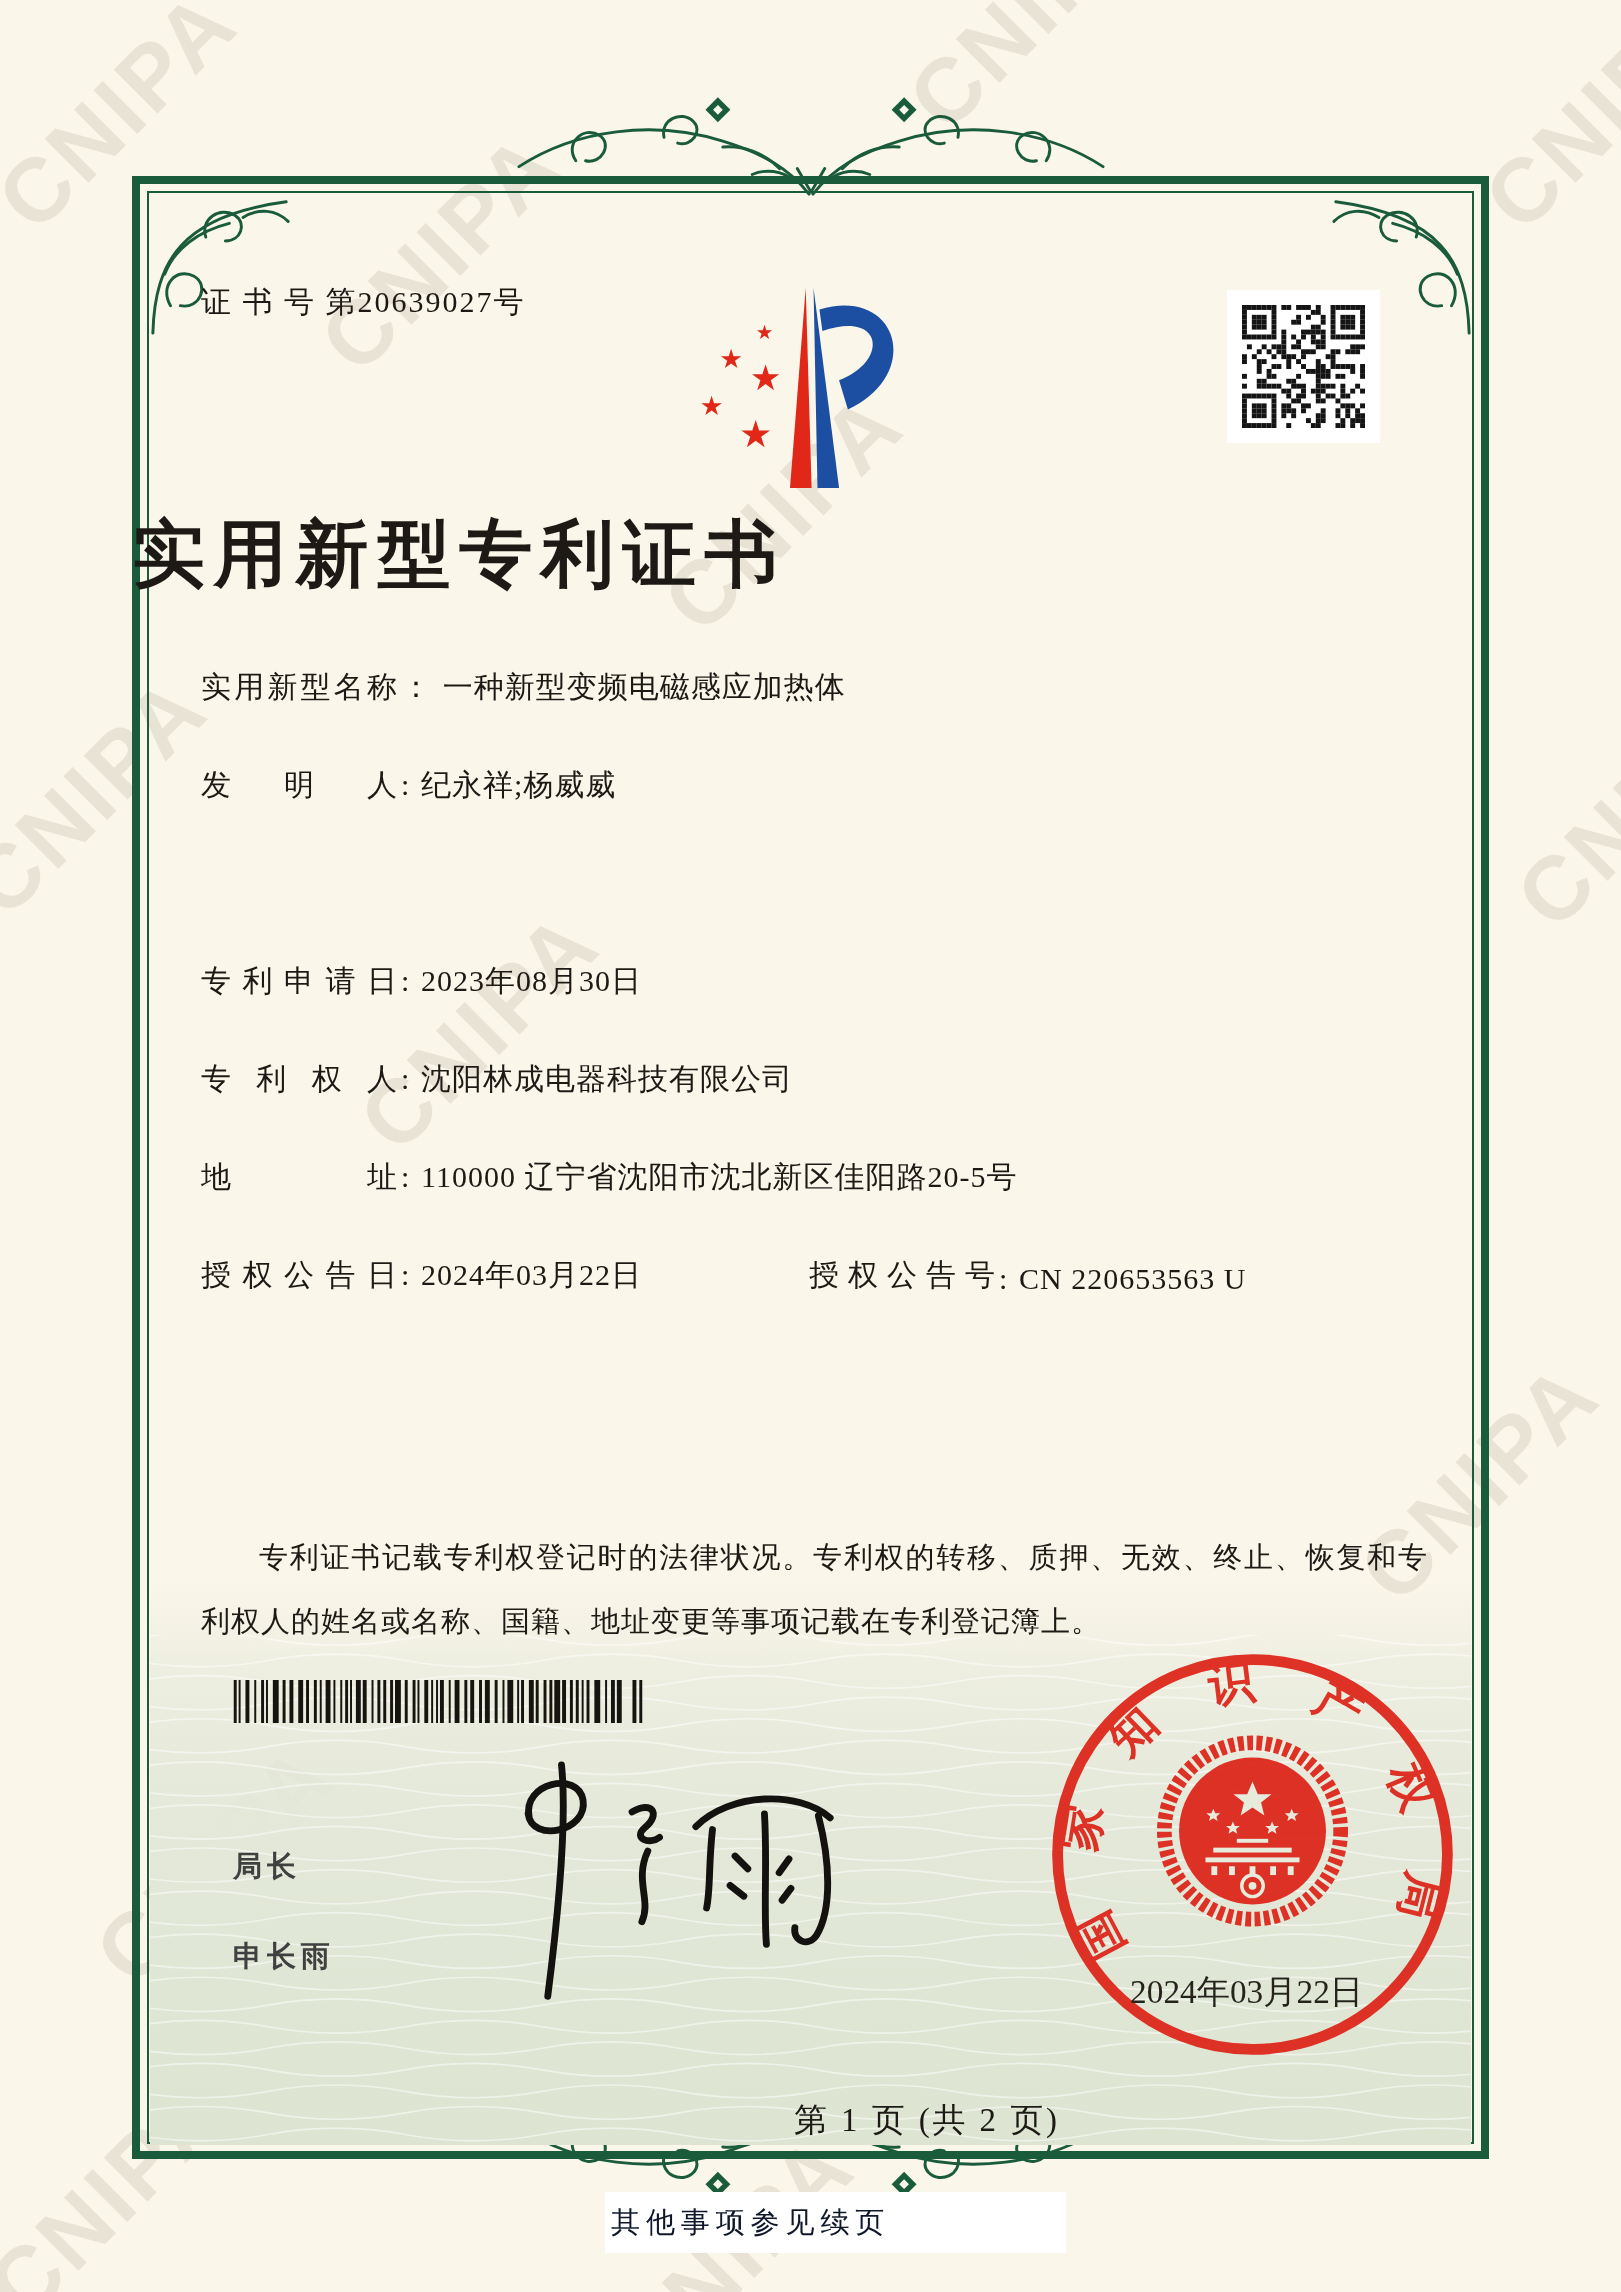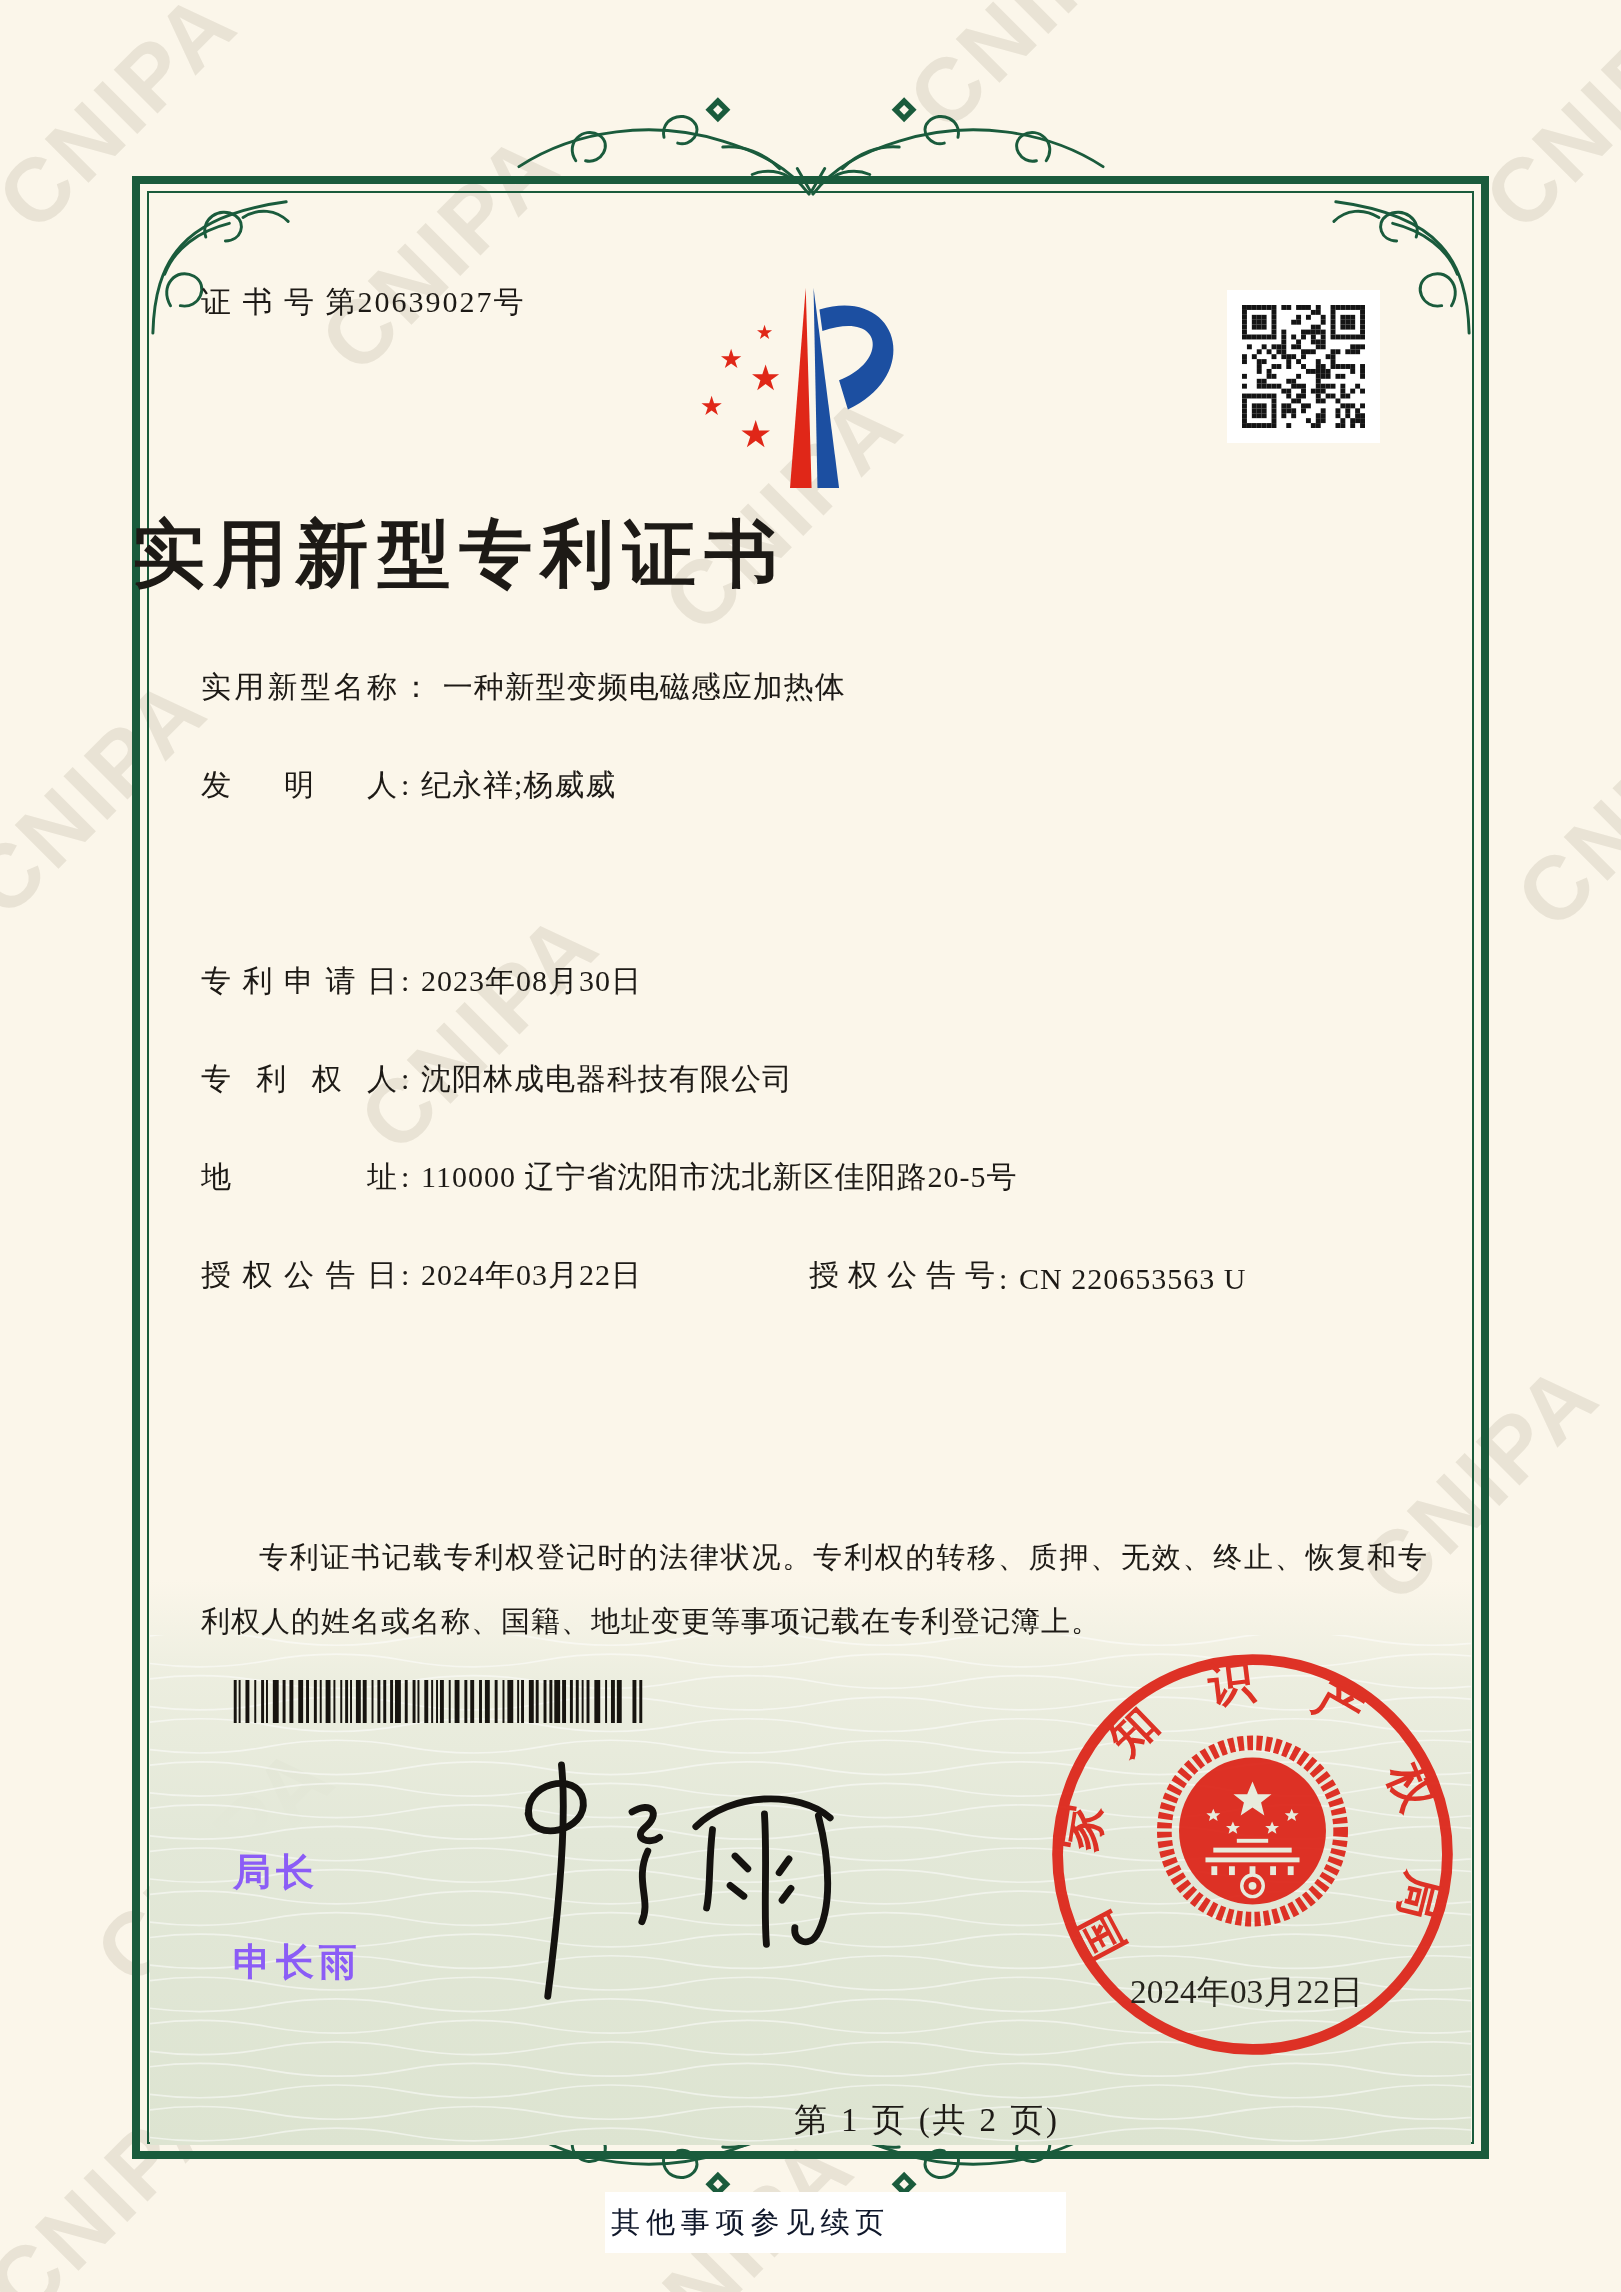--- a/index.html
+++ b/index.html
@@ -68,21 +68,21 @@
     position:absolute;left:150px;top:1580px;width:1321px;height:565px;overflow:hidden;
     background:linear-gradient(180deg, rgba(226,232,216,0) 0%, rgba(226,232,216,0.6) 18%,
                #e3e8d8 45%, #dde4d1 100%);
     z-index:3;
   }
   .guilloche svg{position:absolute;left:0;top:55px;opacity:.95;}
   .barcode{position:absolute;left:233px;top:1680px;z-index:5;}
   .chief-title,.chief-name{
     position:absolute;left:233px;z-index:5;
     font-family:"Liberation Sans","DejaVu Sans",sans-serif;
-    font-weight:700;font-size:38px;letter-spacing:4.9px;color:#8b5cf6;
+    font-weight:700;font-size:29px;letter-spacing:4.9px;color:#404040;
   }
   .chief-title{top:1847px;}
   .chief-name{top:1937px;}
   .sig{position:absolute;left:485px;top:1753px;z-index:5;}
   .seal{position:absolute;left:1037px;top:1639px;z-index:6;opacity:.93;}
   .page-no{
     position:absolute;left:132px;top:2098px;width:1590px;text-align:center;
     font-size:33px;letter-spacing:2.9px;z-index:5;
   }
   

